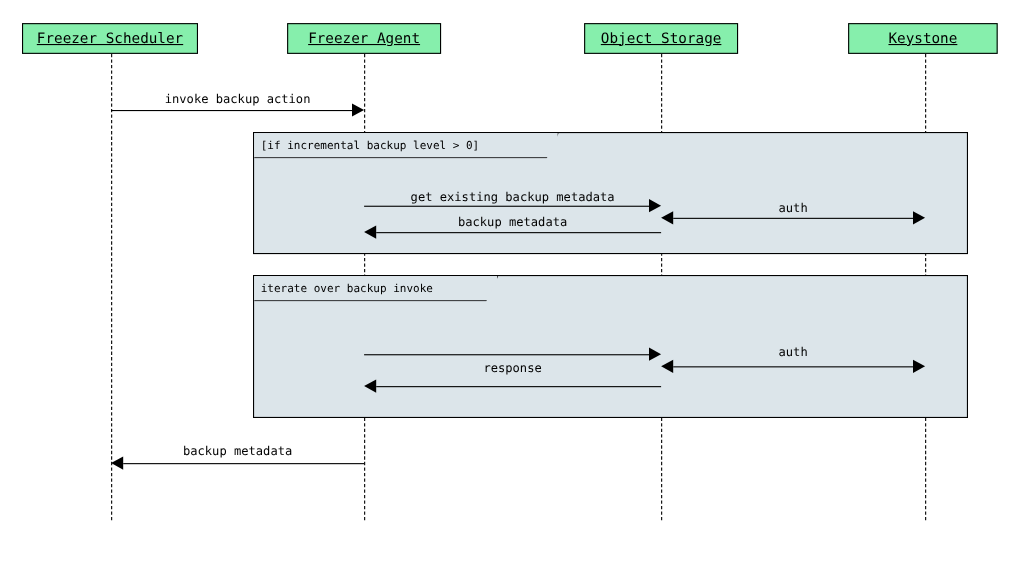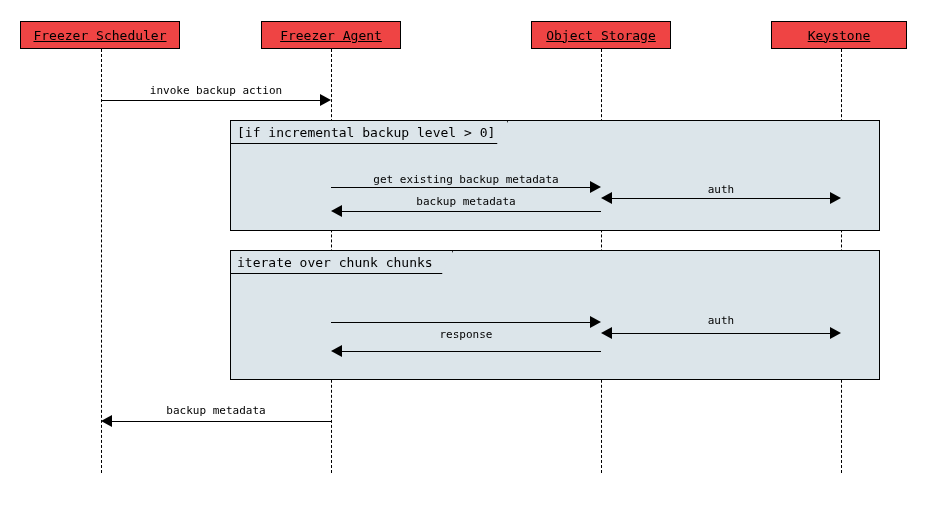--- a/index.html
+++ b/index.html
@@ -13,21 +13,21 @@
     height: 510px;
     background: #ffffff;
     font-family: "DejaVu Sans Mono", "Liberation Mono", monospace;
     overflow: hidden;
   }
   
   .participant {
     position: absolute;
     box-sizing: border-box;
     border: 1.5px solid #000000;
-    background: #ef4444;
+    background: #86efac;
     display: flex;
     align-items: center;
     justify-content: center;
     height: 28px;
   }
   .participant .plabel {
     font-size: 13px;
     color: #000000;
     text-decoration: underline;
     letter-spacing: 0px;
@@ -58,21 +58,21 @@
     -webkit-clip-path: polygon(0 0, 100% 0, calc(100% - 11px) 100%, 0 100%);
     clip-path: polygon(0 0, 100% 0, calc(100% - 11px) 100%, 0 100%);
   }
   .frag-label {
     position: absolute;
     top: 0;
     height: 22px;
     left: 6px;
     display: flex;
     align-items: center;
-    font-size: 13px;
+    font-size: 10px;
     color: #000000;
     white-space: nowrap;
   }
   
   
   .msg-line {
     position: absolute;
     height: 0;
     border-top: 1.5px solid #000000;
   }
@@ -133,21 +133,21 @@
   <div class="msg-line" style="left:612px; top:198px; width:218px;"></div>
   <div class="arrowhead left" style="left:601px; top:192px;"></div>
   <div class="arrowhead right" style="left:830px; top:192px;"></div>
 
   <div class="msg-label" style="left:331px; top:195px; width:270px;">backup metadata</div>
   <div class="msg-line" style="left:342px; top:211px; width:259px;"></div>
   <div class="arrowhead left" style="left:331px; top:205px;"></div>
 
   <div class="fragment" style="left:230px; top:250px; width:650px; height:130px;">
     <div class="frag-tab-clip" style="width: 222px;"></div>
-    <div class="frag-label">iterate over chunk chunks</div>
+    <div class="frag-label">iterate over backup invoke</div>
   </div>
 
   <div class="msg-line" style="left:331px; top:322px; width:260px;"></div>
   <div class="arrowhead right" style="left:590px; top:316px;"></div>
 
   <div class="msg-label" style="left:601px; top:314px; width:240px;">auth</div>
   <div class="msg-line" style="left:612px; top:333px; width:218px;"></div>
   <div class="arrowhead left" style="left:601px; top:327px;"></div>
   <div class="arrowhead right" style="left:830px; top:327px;"></div>
 

